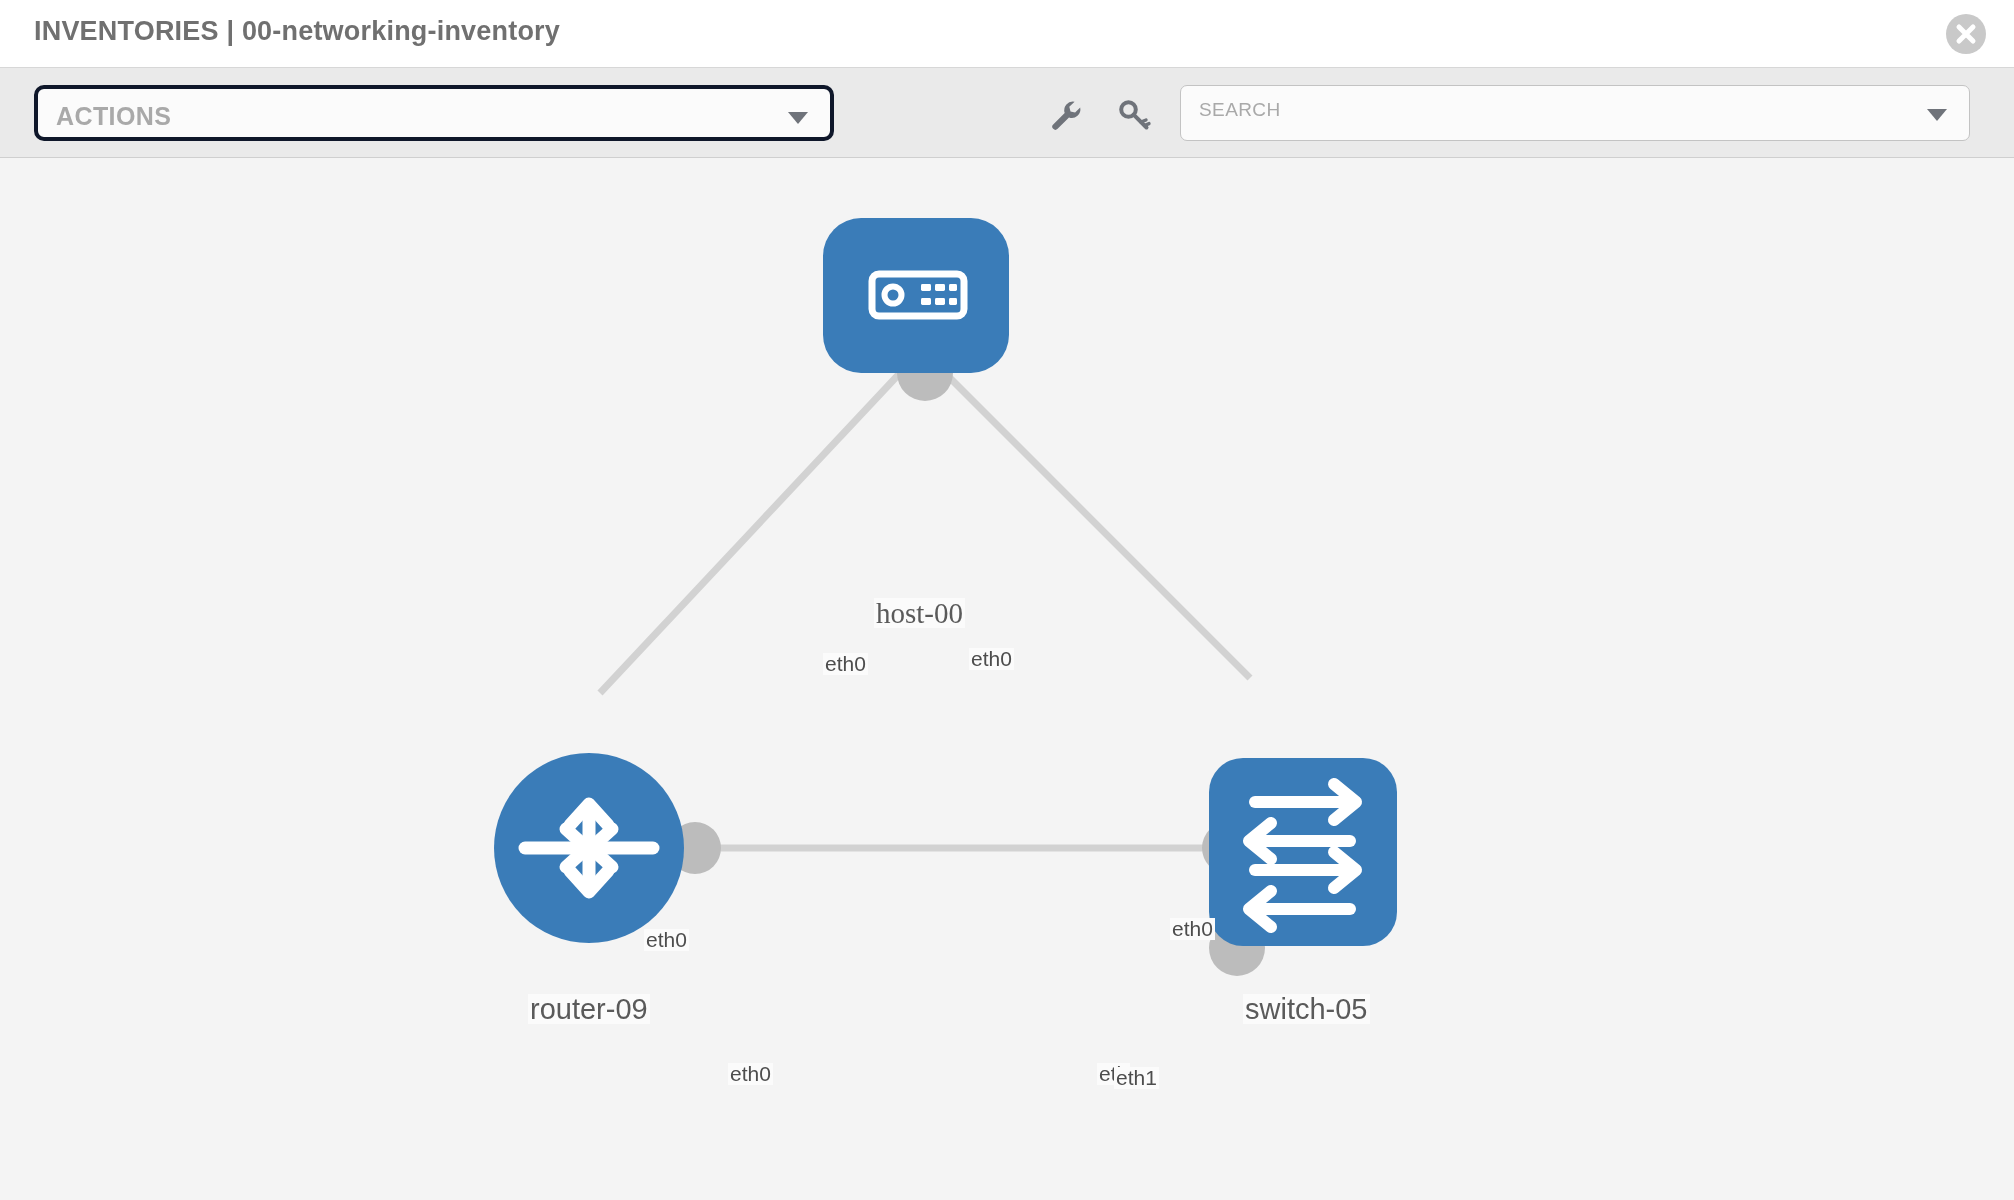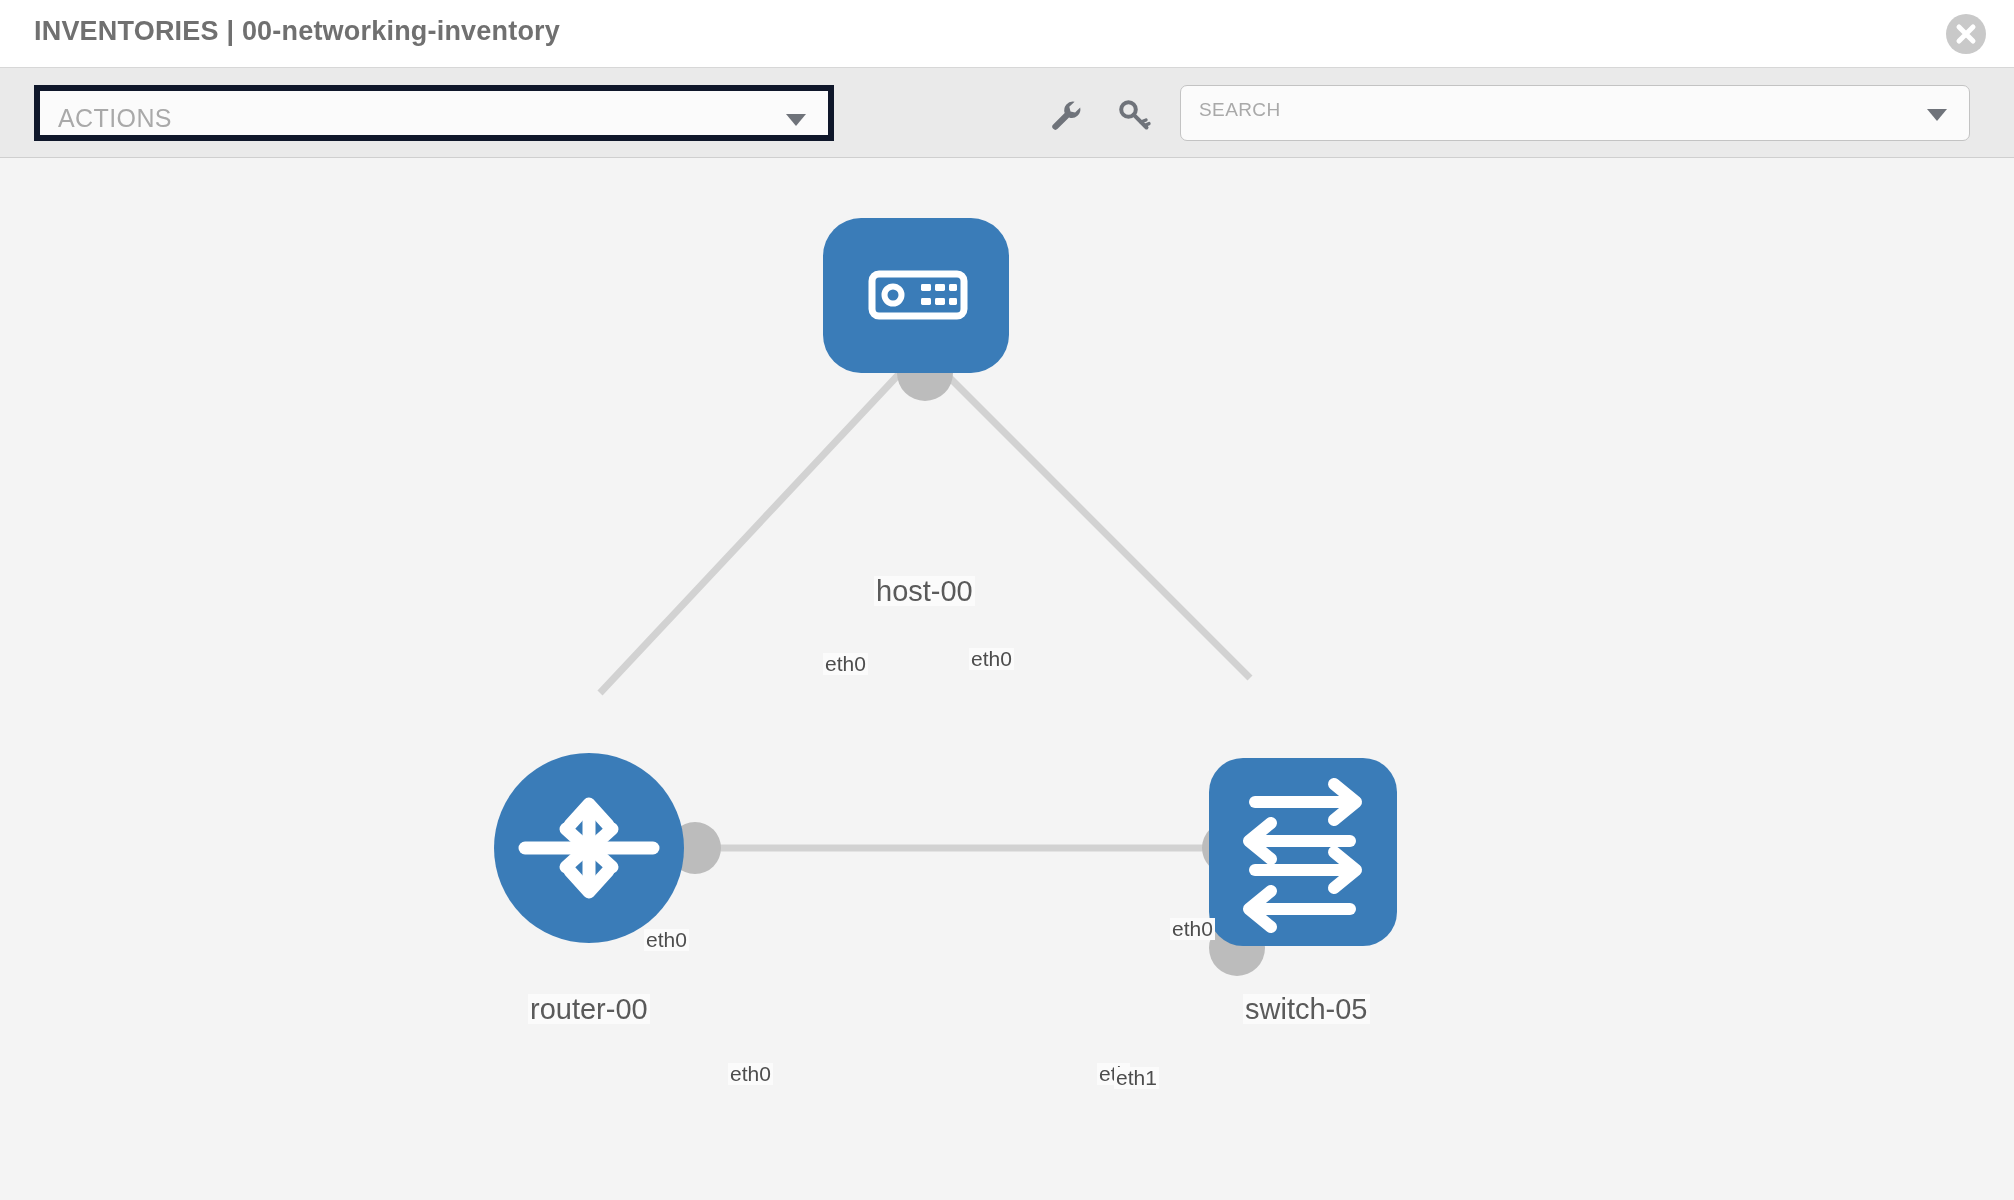--- a/index.html
+++ b/index.html
@@ -62,24 +62,25 @@
     box-sizing: border-box;
   }
 
   .actions-select {
     position: absolute;
     left: 34px;
     top: 17px;
     width: 800px;
     height: 56px;
     background: #fbfbfb;
-    border: 6px solid #0f172a;
-    border-radius: 0;
+    border: 4px solid #0f172a;
+    border-radius: 10px;
     box-sizing: border-box;
     cursor: pointer;
+    font-weight: bold;
   }
   .actions-select .label {
     position: absolute;
     left: 18px;
     top: 13px;
     font-size: 25px;
     color: #a9a9a9;
     letter-spacing: 0.4px;
   }
   .caret {
@@ -267,23 +268,23 @@
 
           <path d="M1255 712 H 1355"></path>
           <path d="M1334 694 L1356 712 L1334 730"></path>
 
           <path d="M1350 751 H 1250"></path>
           <path d="M1271 733 L1249 751 L1271 769"></path>
         </g>
       </g>
     </svg>
 
-    <div class="node-label" style="left:874px; top:418px;">host-00</div>
-
-    <div class="node-label" style="left:528px; top:836px;">router-00</div>
+    <div class="node-label" style="left:874px; top:440px;font-family:Liberation Serif, serif;">host-00</div>
+
+    <div class="node-label" style="left:528px; top:836px;">router-09</div>
 
     <div class="node-label" style="left:1243px; top:836px;">switch-05</div>
 
     <div class="iface-label" style="left:823px; top:450px;">eth0</div>
 
     <div class="iface-label" style="left:969px; top:445px;">eth0</div>
 
     <div class="iface-label" style="left:644px; top:726px;">eth0</div>
 
     <div class="iface-label" style="left:1170px; top:715px;">eth0</div>

